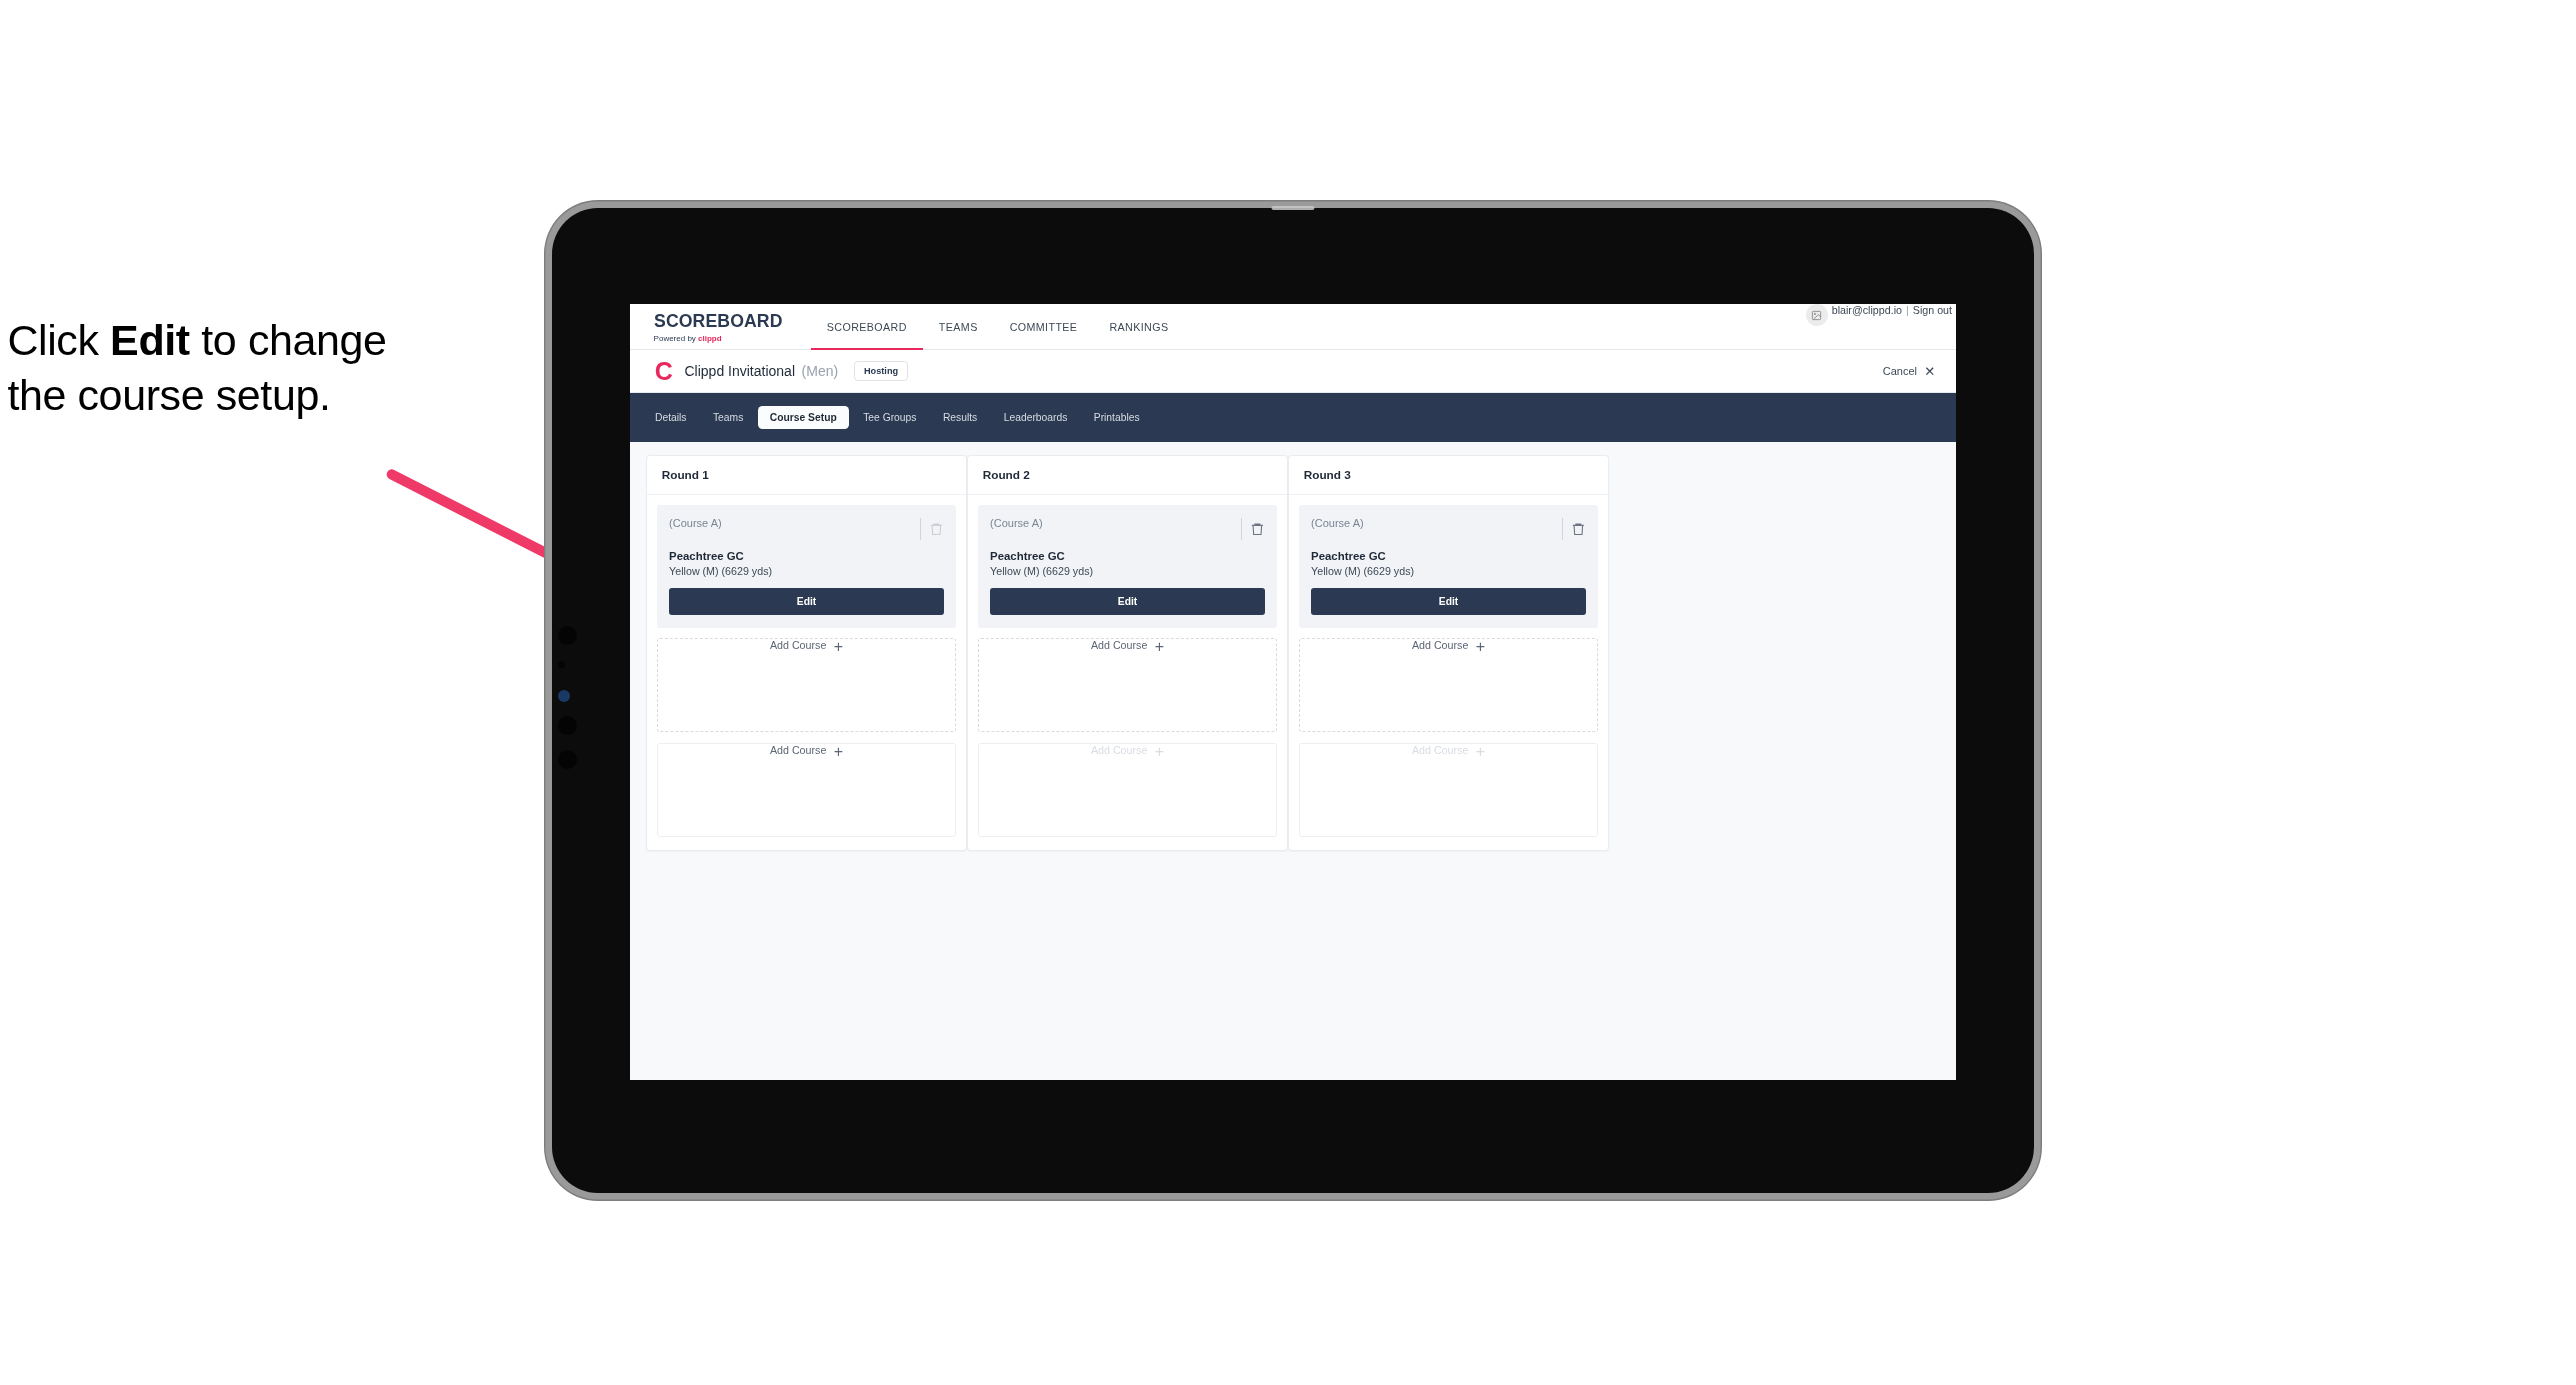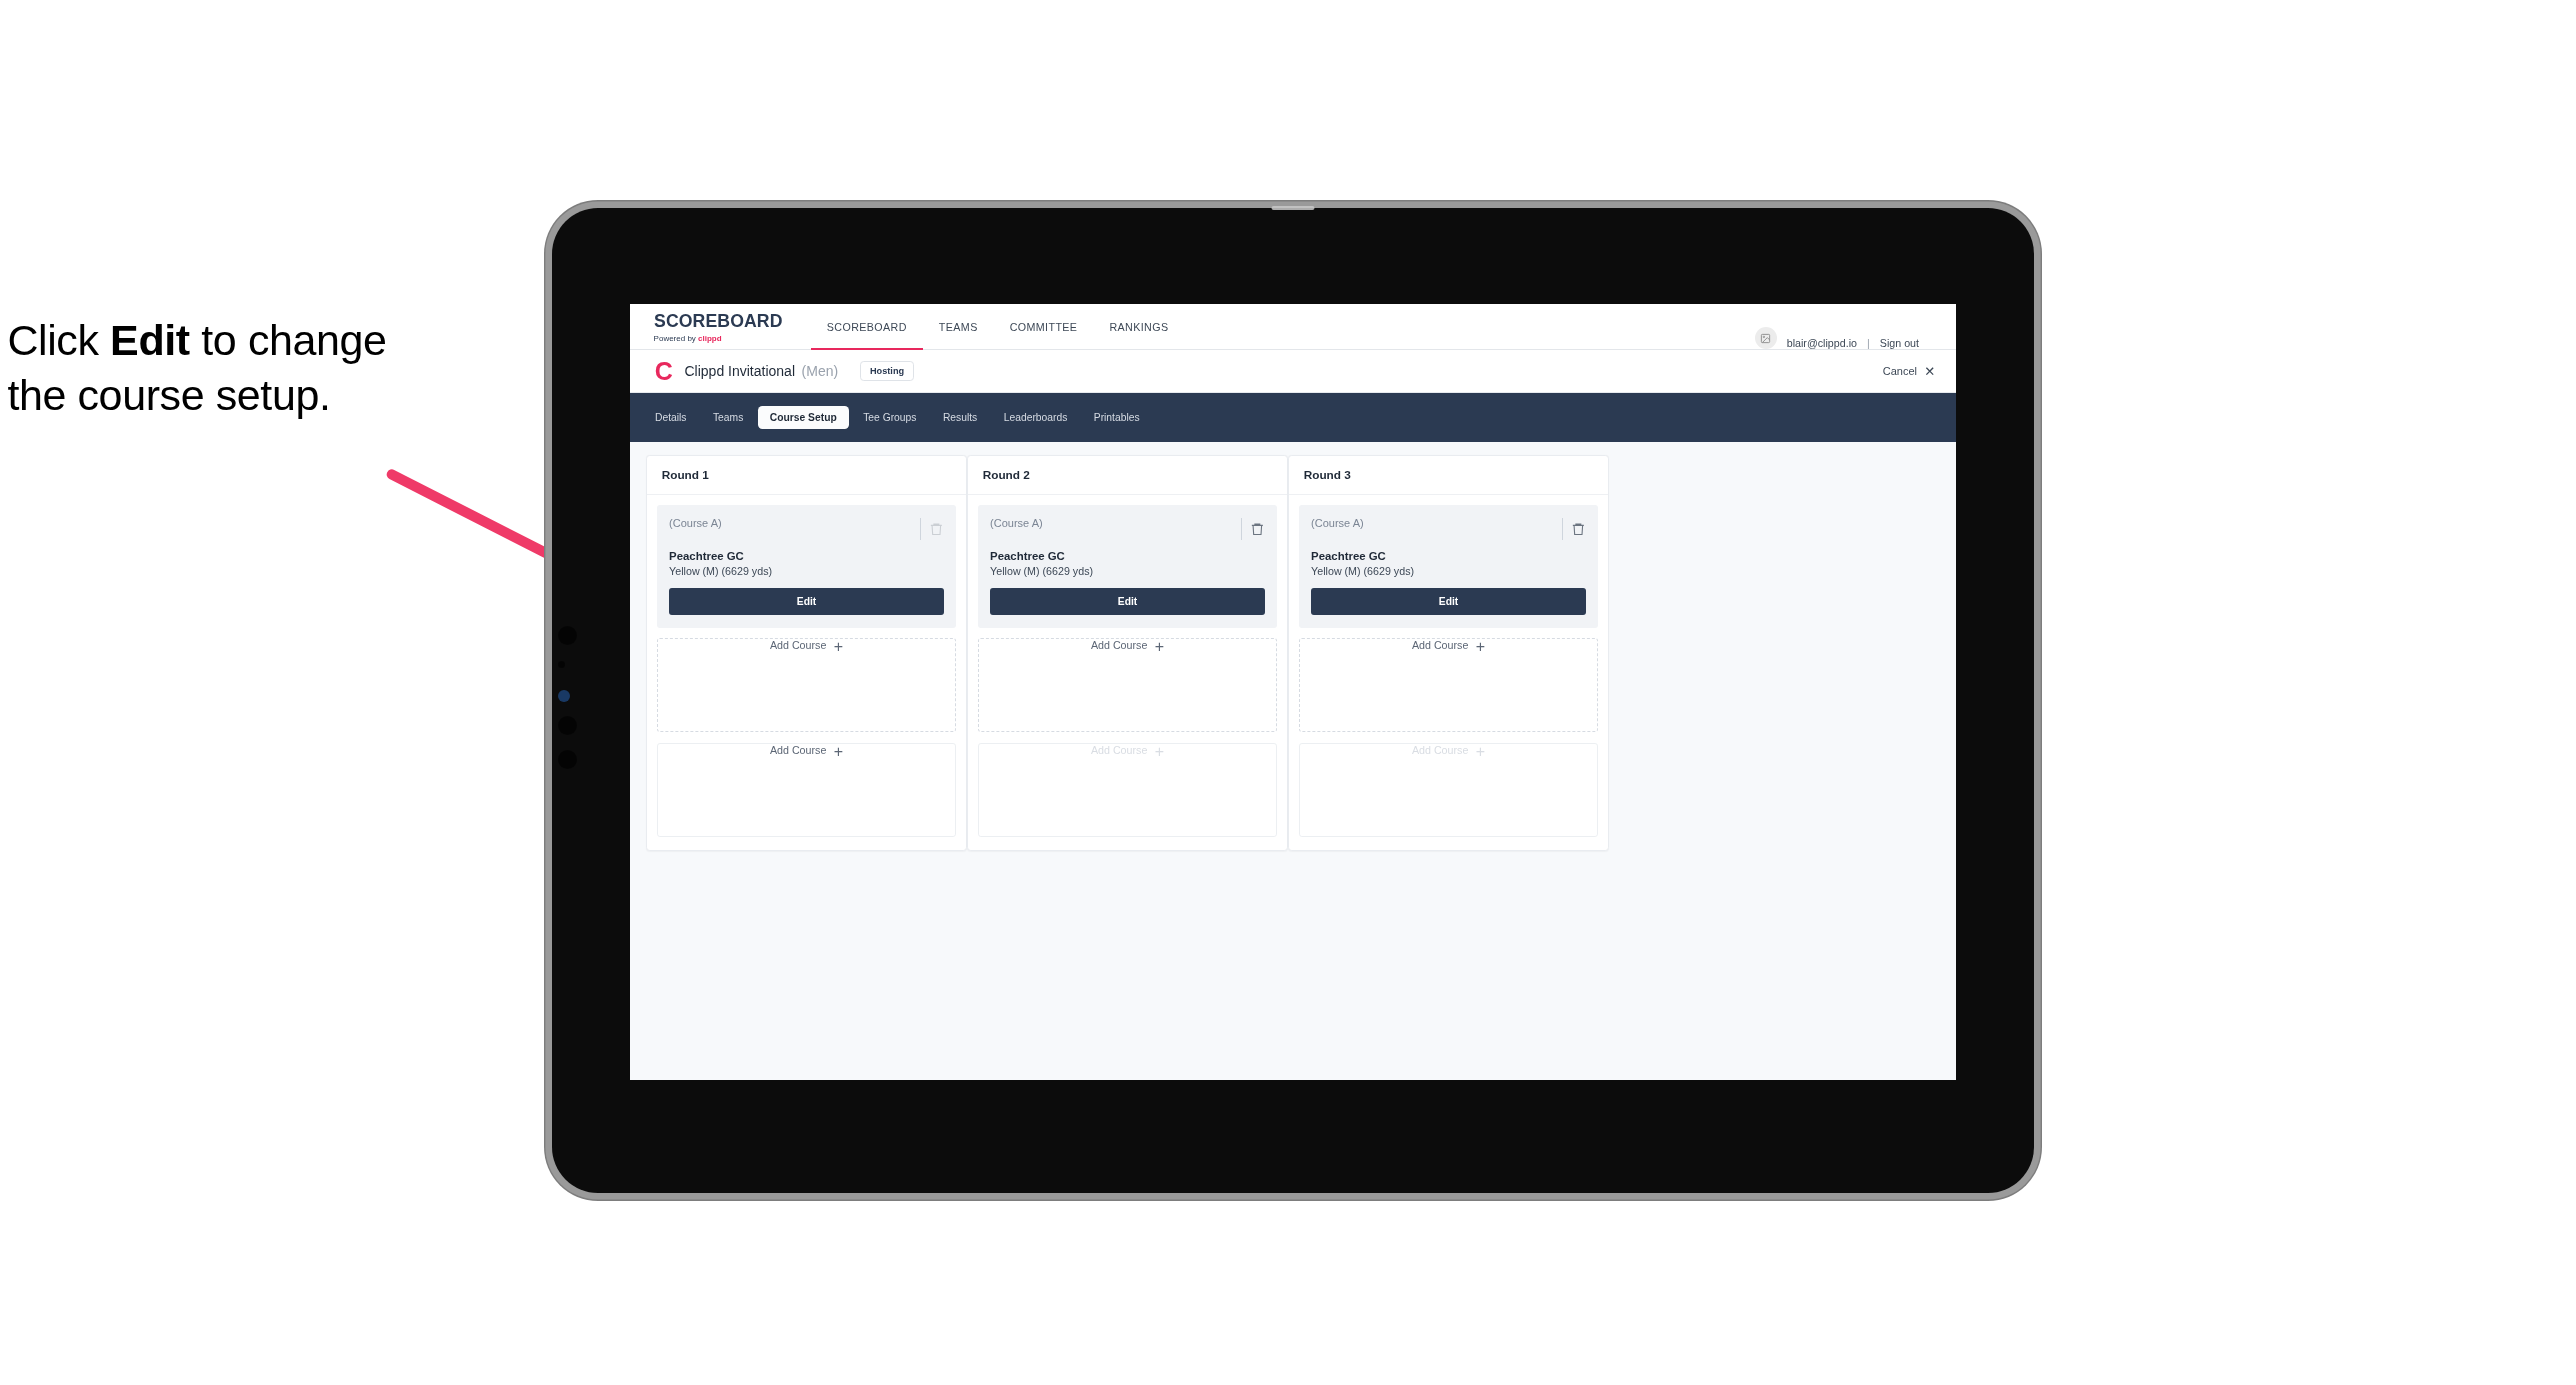--- a/index.html
+++ b/index.html
@@ -80,22 +80,22 @@
     display: flex; align-items: center;
     padding: 0 16px;
     font-size: 10.7px; color: #3d4856; letter-spacing: 0.4px;
     position: relative; cursor: pointer;
   }
   .nav-link.active::after {
     content: ""; position: absolute; left: 0; right: 0; bottom: -0.7px;
     height: 2.2px; background: #e8285d;
   }
   .nav-right {
-    margin-left: auto; display: flex; align-items: flex-end;
-    padding-right: 37px; gap: 10px;
+    margin-left: auto; display: flex; align-items: flex-start;
+    padding-right: 4px; gap: 4px;
     font-size: 10.7px; color: #3d4856;
   }
   .avatar {
     width: 22px; height: 22px; border-radius: 50%;
     background: #ececec; display: flex; align-items: center; justify-content: center;
     color: #8a8a8a;
   }
   .sep { color: #9aa2ad; }
   .signout { cursor: pointer; }
 
@@ -107,21 +107,21 @@
   }
   .logo-c {
     width: 20.6px; height: 20.6px; margin-right: 10.3px;
     display: flex; align-items: center; justify-content: center;
     color: #e8285d; font-size: 25px; font-weight: bold; line-height: 1;
     font-family: "Liberation Sans", sans-serif;
   }
   .tourn-name { font-size: 14px; color: #1f2937; }
   .tourn-gender { font-size: 14px; color: #9aa2ad; margin-left: 6.6px; }
   .badge {
-    margin-left: 22px; padding: 4.4px 8.8px;
+    margin-left: 16px; padding: 4.4px 8.8px;
     border: 0.7px solid #dfe3e8; border-radius: 3.7px;
     font-size: 9.2px; font-weight: bold; color: #2b3a52; background: #fff;
   }
   .cancel {
     margin-left: auto; display: flex; align-items: center; gap: 7.4px;
     font-size: 11px; color: #3d4856; cursor: pointer;
   }
   .cancel .x { font-size: 13.2px; }
 
   

